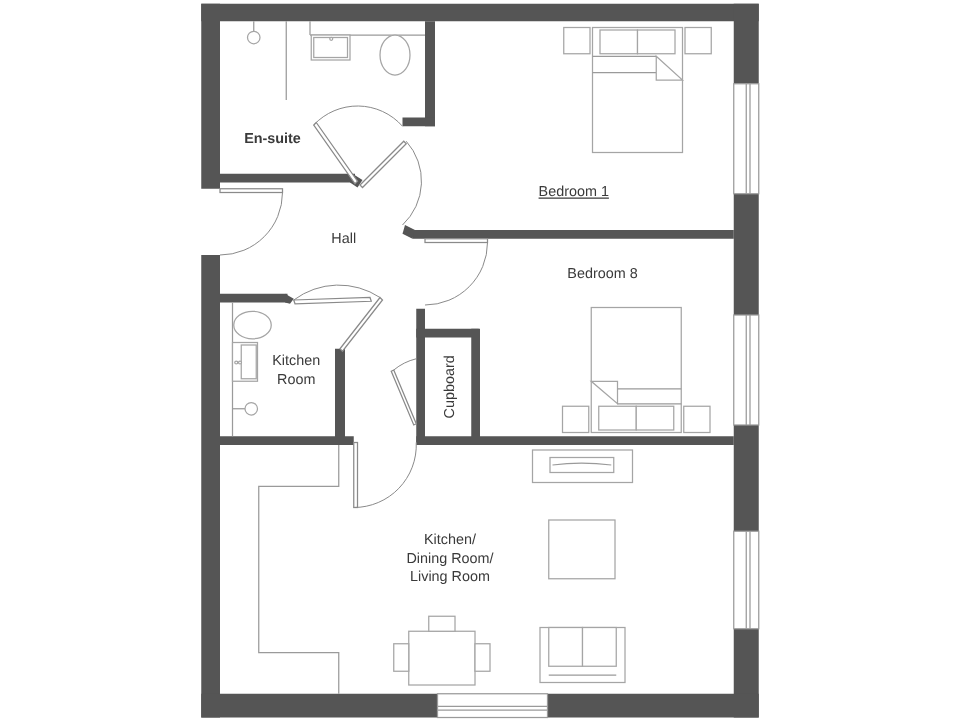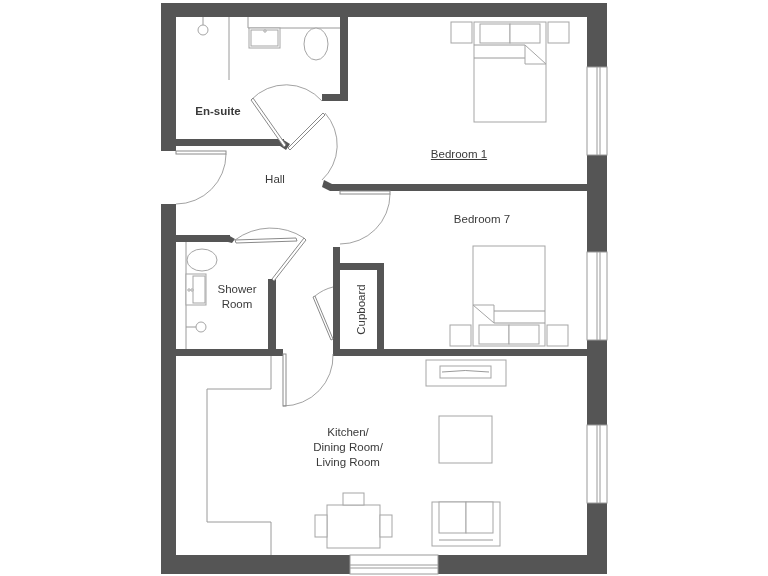--- a/index.html
+++ b/index.html
@@ -228,24 +228,24 @@
     <g>
       <rect class="furn" x="380" y="515" width="12" height="22"></rect>
     </g>
   </g>
 </svg>
 
 <div class="label" style="left:190px; top:104px; width:56px;font-weight:bold;">En-suite</div>
 
 <div class="label" style="left:424px; top:147px; width:70px;text-decoration:underline;">Bedroom 1</div>
 
-<div class="label" style="left:260px; top:172px; width:30px;">Hall</div>
-
-<div class="label" style="left:446px; top:212px; width:72px;">Bedroom 7</div>
-
-<div class="label multi" style="left:212px; top:282px; width:50px;">Shower
+<div class="label" style="left:260px; top:184px; width:30px;">Hall</div>
+
+<div class="label" style="left:446px; top:212px; width:72px;">Bedroom 8</div>
+
+<div class="label multi" style="left:212px; top:282px; width:50px;">Kitchen
 Room</div>
 
 <div class="label vertical" style="left:330px; top:302px; width:62px;">Cupboard</div>
 
-<div class="label multi" style="left:293px; top:425px; width:110px;">Kitchen/
+<div class="label multi" style="left:305px; top:425px; width:110px;">Kitchen/
 Dining Room/
 Living Room</div>
 
 </body></html>

